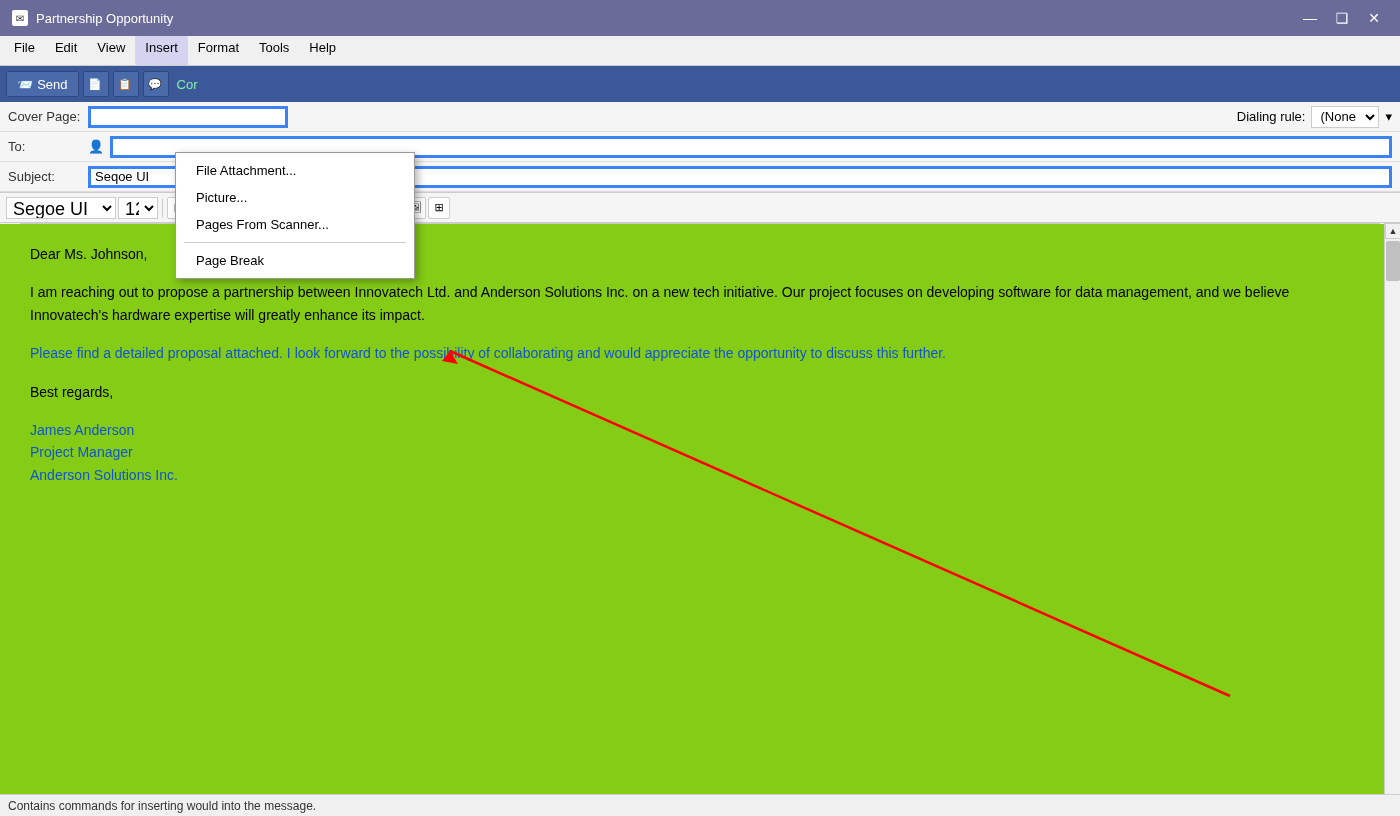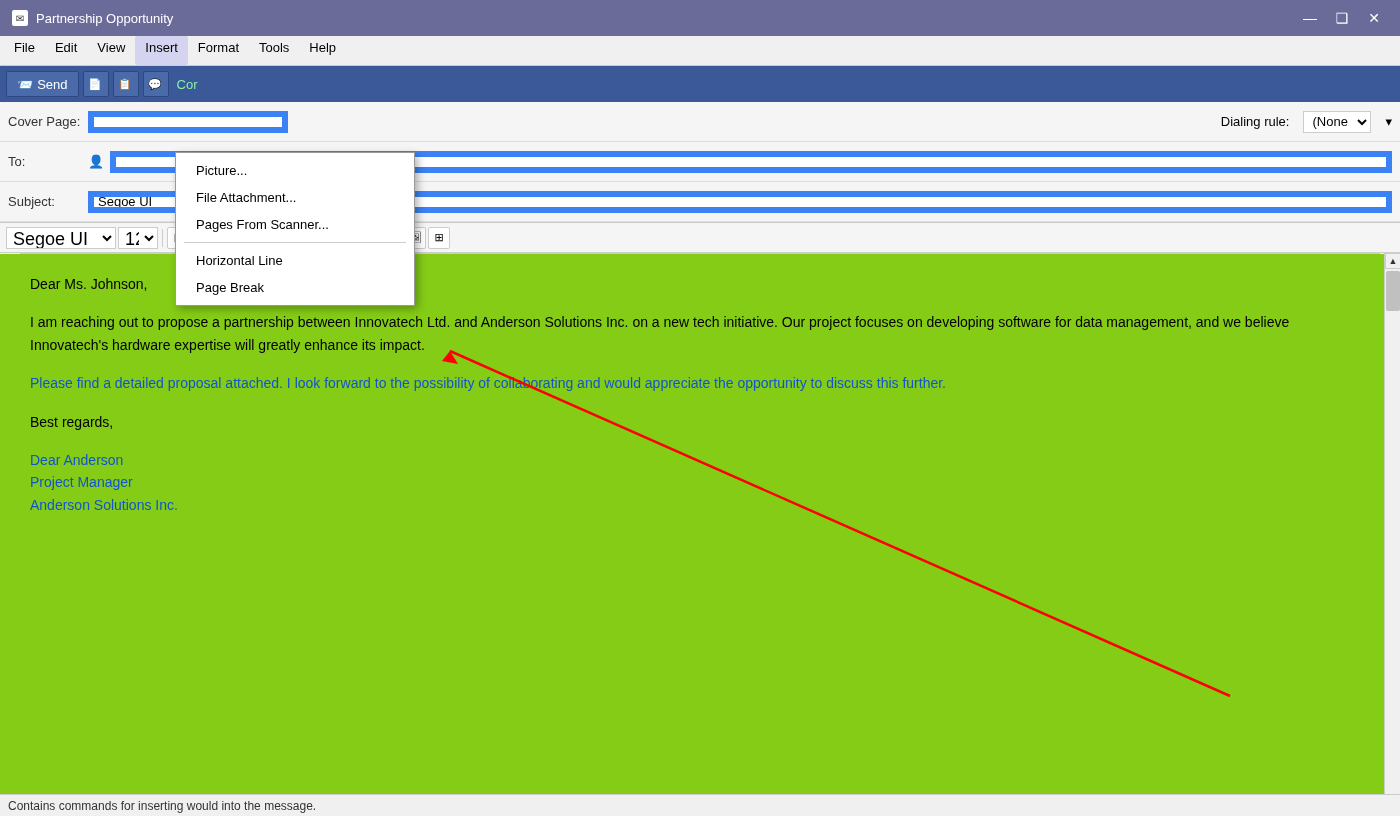--- a/index.html
+++ b/index.html
@@ -113,42 +113,42 @@
     }
 
     
     .fields-area {
       background: #f5f5f5;
       border-bottom: 1px solid #ccc;
     }
     .field-row {
       display: flex;
       align-items: center;
-      height: 40px;
+      height: 30px;
       border-bottom: 1px solid #ddd;
       padding: 0 8px;
     }
     .field-label {
       font-size: 13px;
       color: #333;
       min-width: 80px;
     }
     .field-value {
       font-size: 13px;
       color: #000;
       flex: 1;
       background: white;
-      border: 6px solid #3b82f6;
+      border: 3px solid #3b82f6;
       height: 22px;
       padding: 0 4px;
     }
     .dialing-rule {
       display: flex;
       align-items: center;
-      gap: 14px;
+      gap: 6px;
       margin-left: auto;
       font-size: 13px;
     }
     .dialing-select {
       border: 1px solid #ccc;
       height: 22px;
       font-size: 13px;
       background: white;
       padding: 0 4px;
     }
@@ -395,40 +395,39 @@
 
     <div style="height:1px;background:#ccc;margin:0 20px;"></div>
 
     <div class="content-area" style="padding-right:46px;">
       <div class="email-body">
         <p><span>Dear Ms. Johnson,</span></p>
         <p><span>I am reaching out to propose a partnership between Innovatech Ltd. and Anderson Solutions Inc. on a new tech initiative. Our project focuses on developing software for data management, and we believe Innovatech's hardware expertise will greatly enhance its impact.</span></p>
         <p class="link-text"><span>Please find a detailed proposal attached. I look forward to the possibility of collaborating and would appreciate the opportunity to discuss this further.</span></p>
         <p><span>Best regards,</span></p>
         <p class="signature">
-          <span>Dear Anderson</span><br>
+          <span>James Anderson</span><br>
           <span>Project Manager</span><br>
           <span>Anderson Solutions Inc.</span>
         </p>
       </div>
     </div>
 
     <div class="scrollbar" style="position:absolute;right:0;top:0;height:100%;">
       <div class="scrollbar-arrow">▲</div>
       <div class="scrollbar-thumb"></div>
       <div style="position:absolute;bottom:0;left:0;" class="scrollbar-arrow">▼</div>
     </div>
   </div>
 
   <div class="dropdown-menu">
+    <div class="dropdown-item">File Attachment...</div>
     <div class="dropdown-item">Picture...</div>
-    <div class="dropdown-item">File Attachment...</div>
     <div class="dropdown-item">Pages From Scanner...</div>
     <div class="dropdown-separator"></div>
-    <div class="dropdown-item">Horizontal Line</div>
     <div class="dropdown-item">Page Break</div>
   </div>
 
   <svg class="annotation-arrow" xmlns="http://www.w3.org/2000/svg">
     <line x1="450" y1="285" x2="1230" y2="630" stroke="red" stroke-width="2.5"></line>
     <polygon points="450,285 458,298 442,295" fill="red"></polygon>
   </svg>
 
   <div class="status-bar">
     <span>Contains commands for inserting would into the message.</span>

